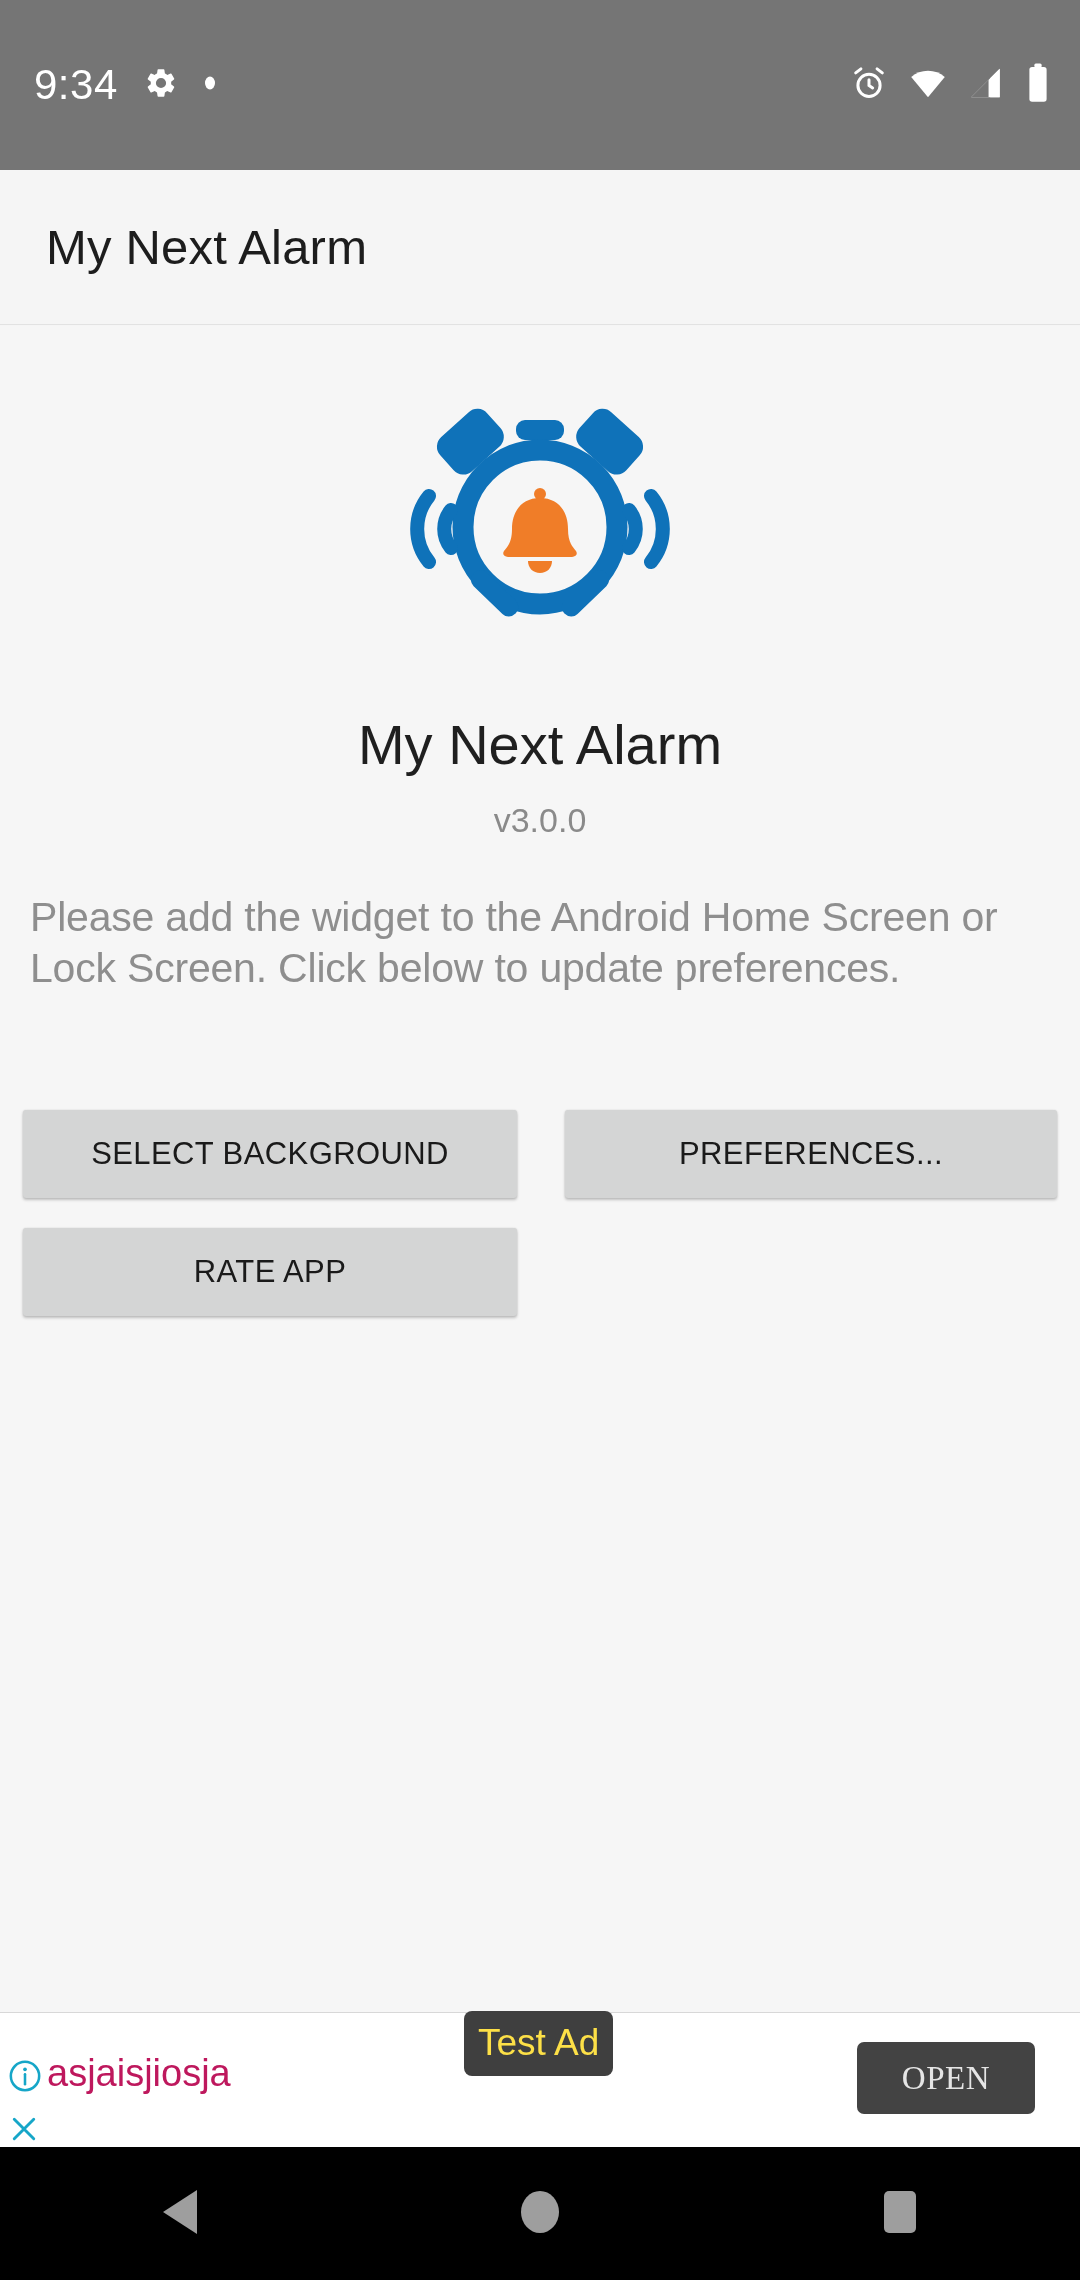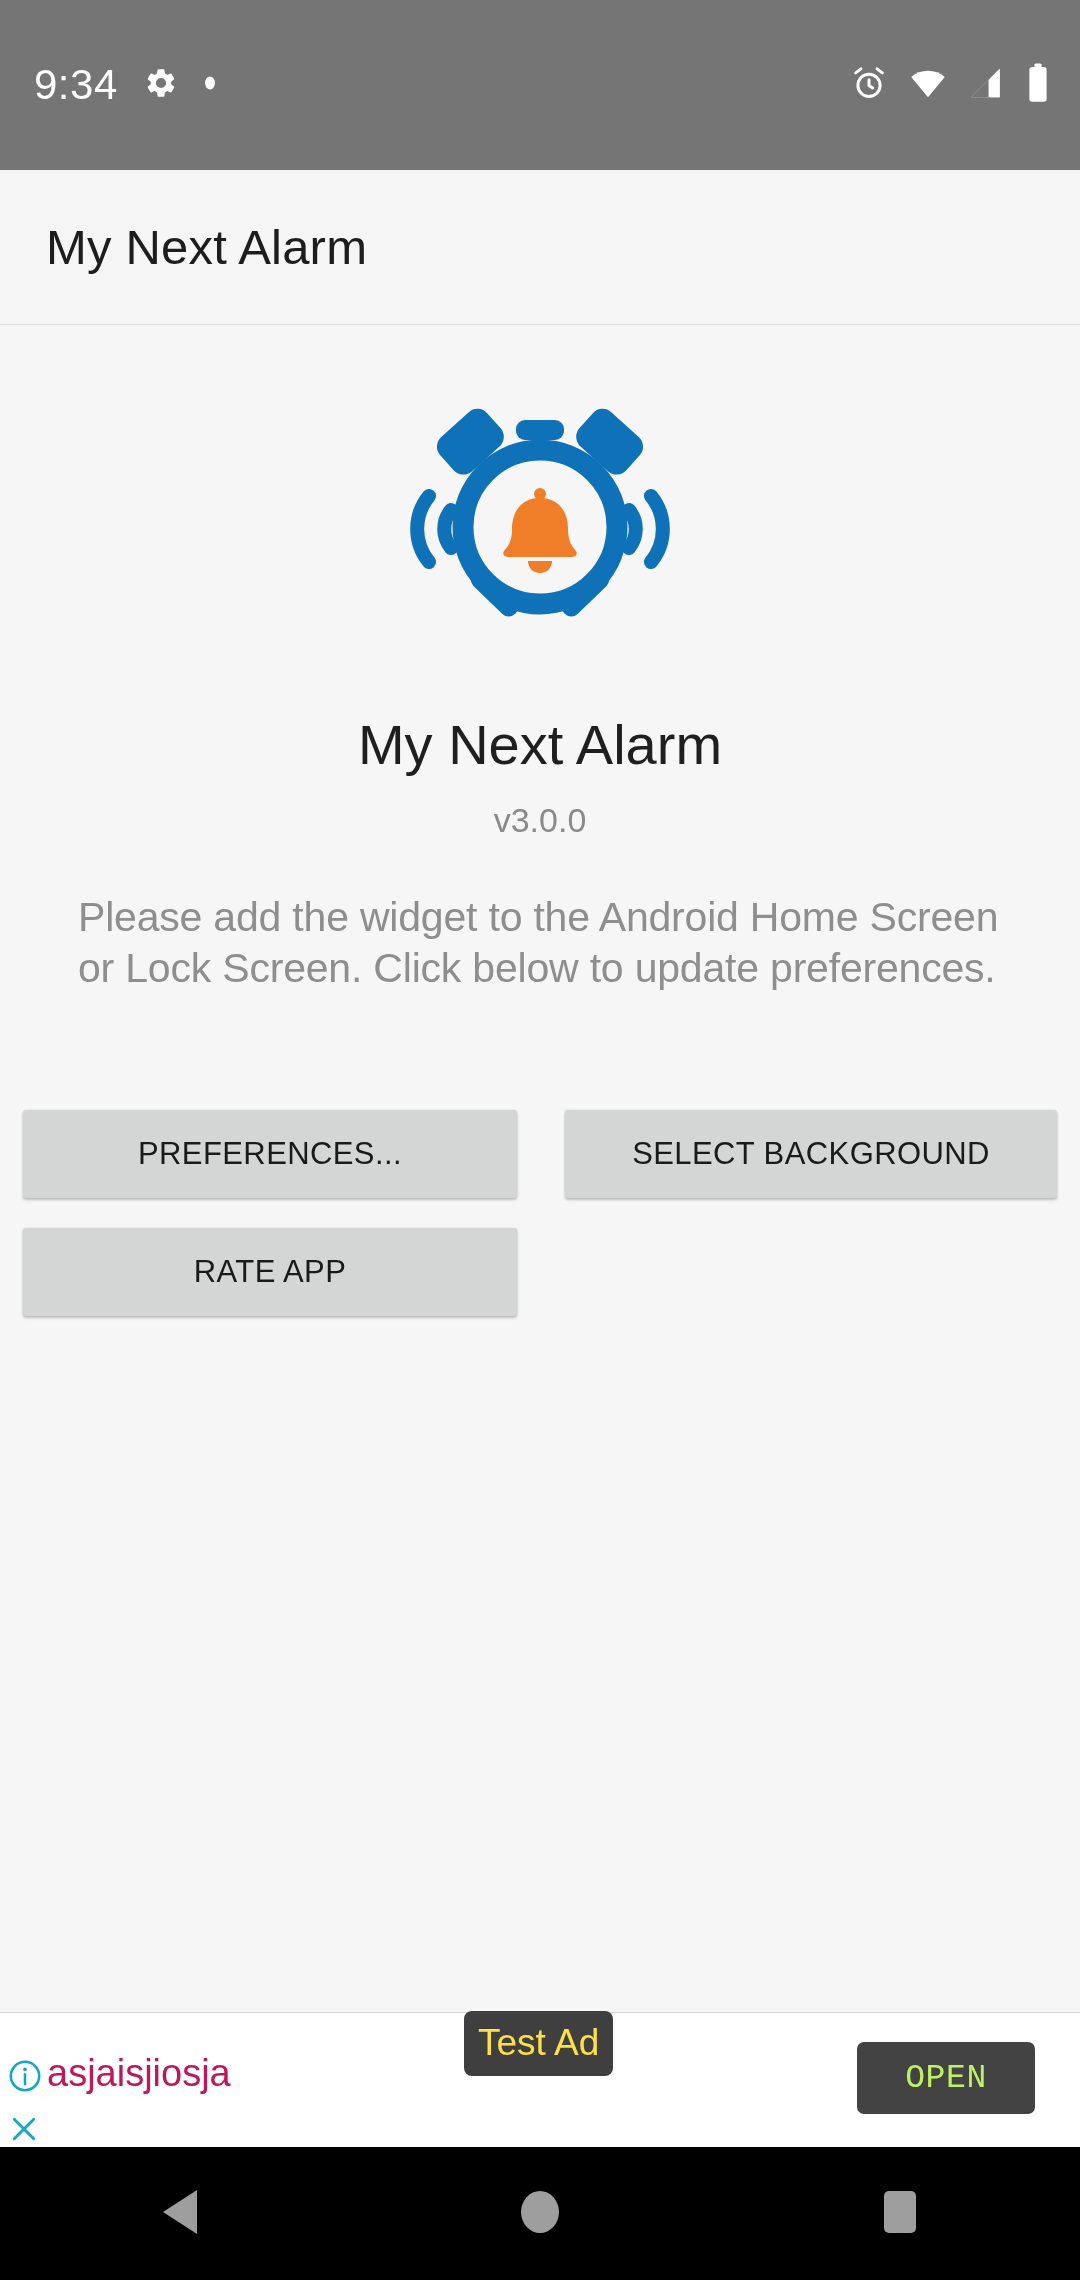--- a/index.html
+++ b/index.html
@@ -39,21 +39,21 @@
     background:#f6f6f6;
   }
   .logo-wrap { width:100%; display:flex; justify-content:center; margin-top:62px; }
   .app-name {
     text-align:center; font-size:56px; color:#1f1f1f; margin-top:70px; font-weight:400;
   }
   .app-version {
     text-align:center; font-size:34px; color:#8a8a8a; margin-top:24px;
   }
   .app-desc {
-    margin:52px 42px 0 78px;
+    margin:52px 42px 0 30px;
     font-size:41px; line-height:1.24; color:#8e8e8e; letter-spacing:-.2px;
   }
 
   .btn-grid {
     margin-top:116px;
     padding:0 23px;
     display:grid;
     grid-template-columns:494px 1fr;
     column-gap:48px;
     row-gap:30px;
@@ -89,22 +89,22 @@
   .ad-info-icon { position:absolute; left:8px; top:46px; }
   .ad-title {
     position:absolute; left:47px; top:41px;
     font-size:38px; color:#be185d; line-height:1;
   }
   .ad-close-icon { position:absolute; left:6px; top:98px; }
   .ad-open-btn {
     position:absolute; left:857px; top:29px;
     width:178px; height:72px;
     background:#434343; border:none; border-radius:7px;
-    color:#bef264; font-size:33px; letter-spacing:.6px;
-    font-family:Liberation Mono, monospace;
+    color:#e5e5e5; font-size:33px; letter-spacing:.6px;
+    font-family:Liberation Serif, serif;
     cursor:pointer;
     display:flex; align-items:center; justify-content:center;
   }
 
   
   .nav-bar {
     position:absolute; left:0; top:2147px; width:1080px; height:133px;
     background:#000000;
     display:flex; align-items:center; justify-content:space-around;
   }
@@ -196,22 +196,22 @@
           </g>
         </svg>
       </span>
     </div>
 
     <div class="app-name">My Next Alarm</div>
     <div class="app-version">v3.0.0</div>
     <div class="app-desc">Please add the widget to the Android Home Screen or Lock Screen. Click below to update preferences.</div>
 
     <div class="btn-grid">
+      <button class="mbtn">SELECT BACKGROUND</button>
       <button class="mbtn">PREFERENCES...</button>
-      <button class="mbtn">SELECT BACKGROUND</button>
       <button class="mbtn">RATE APP</button>
     </div>
   </div>
 
   <div class="ad-banner">
     <span class="ad-badge">Test Ad</span>
     <span class="ad-info-icon">
       <svg width="34" height="34" viewBox="0 0 24 24" fill="none" stroke="#16a6c8" stroke-width="1.8">
         <circle cx="12" cy="12" r="10"></circle>
         <circle cx="12" cy="7.3" r="1.3" fill="#16a6c8" stroke="none"></circle>

